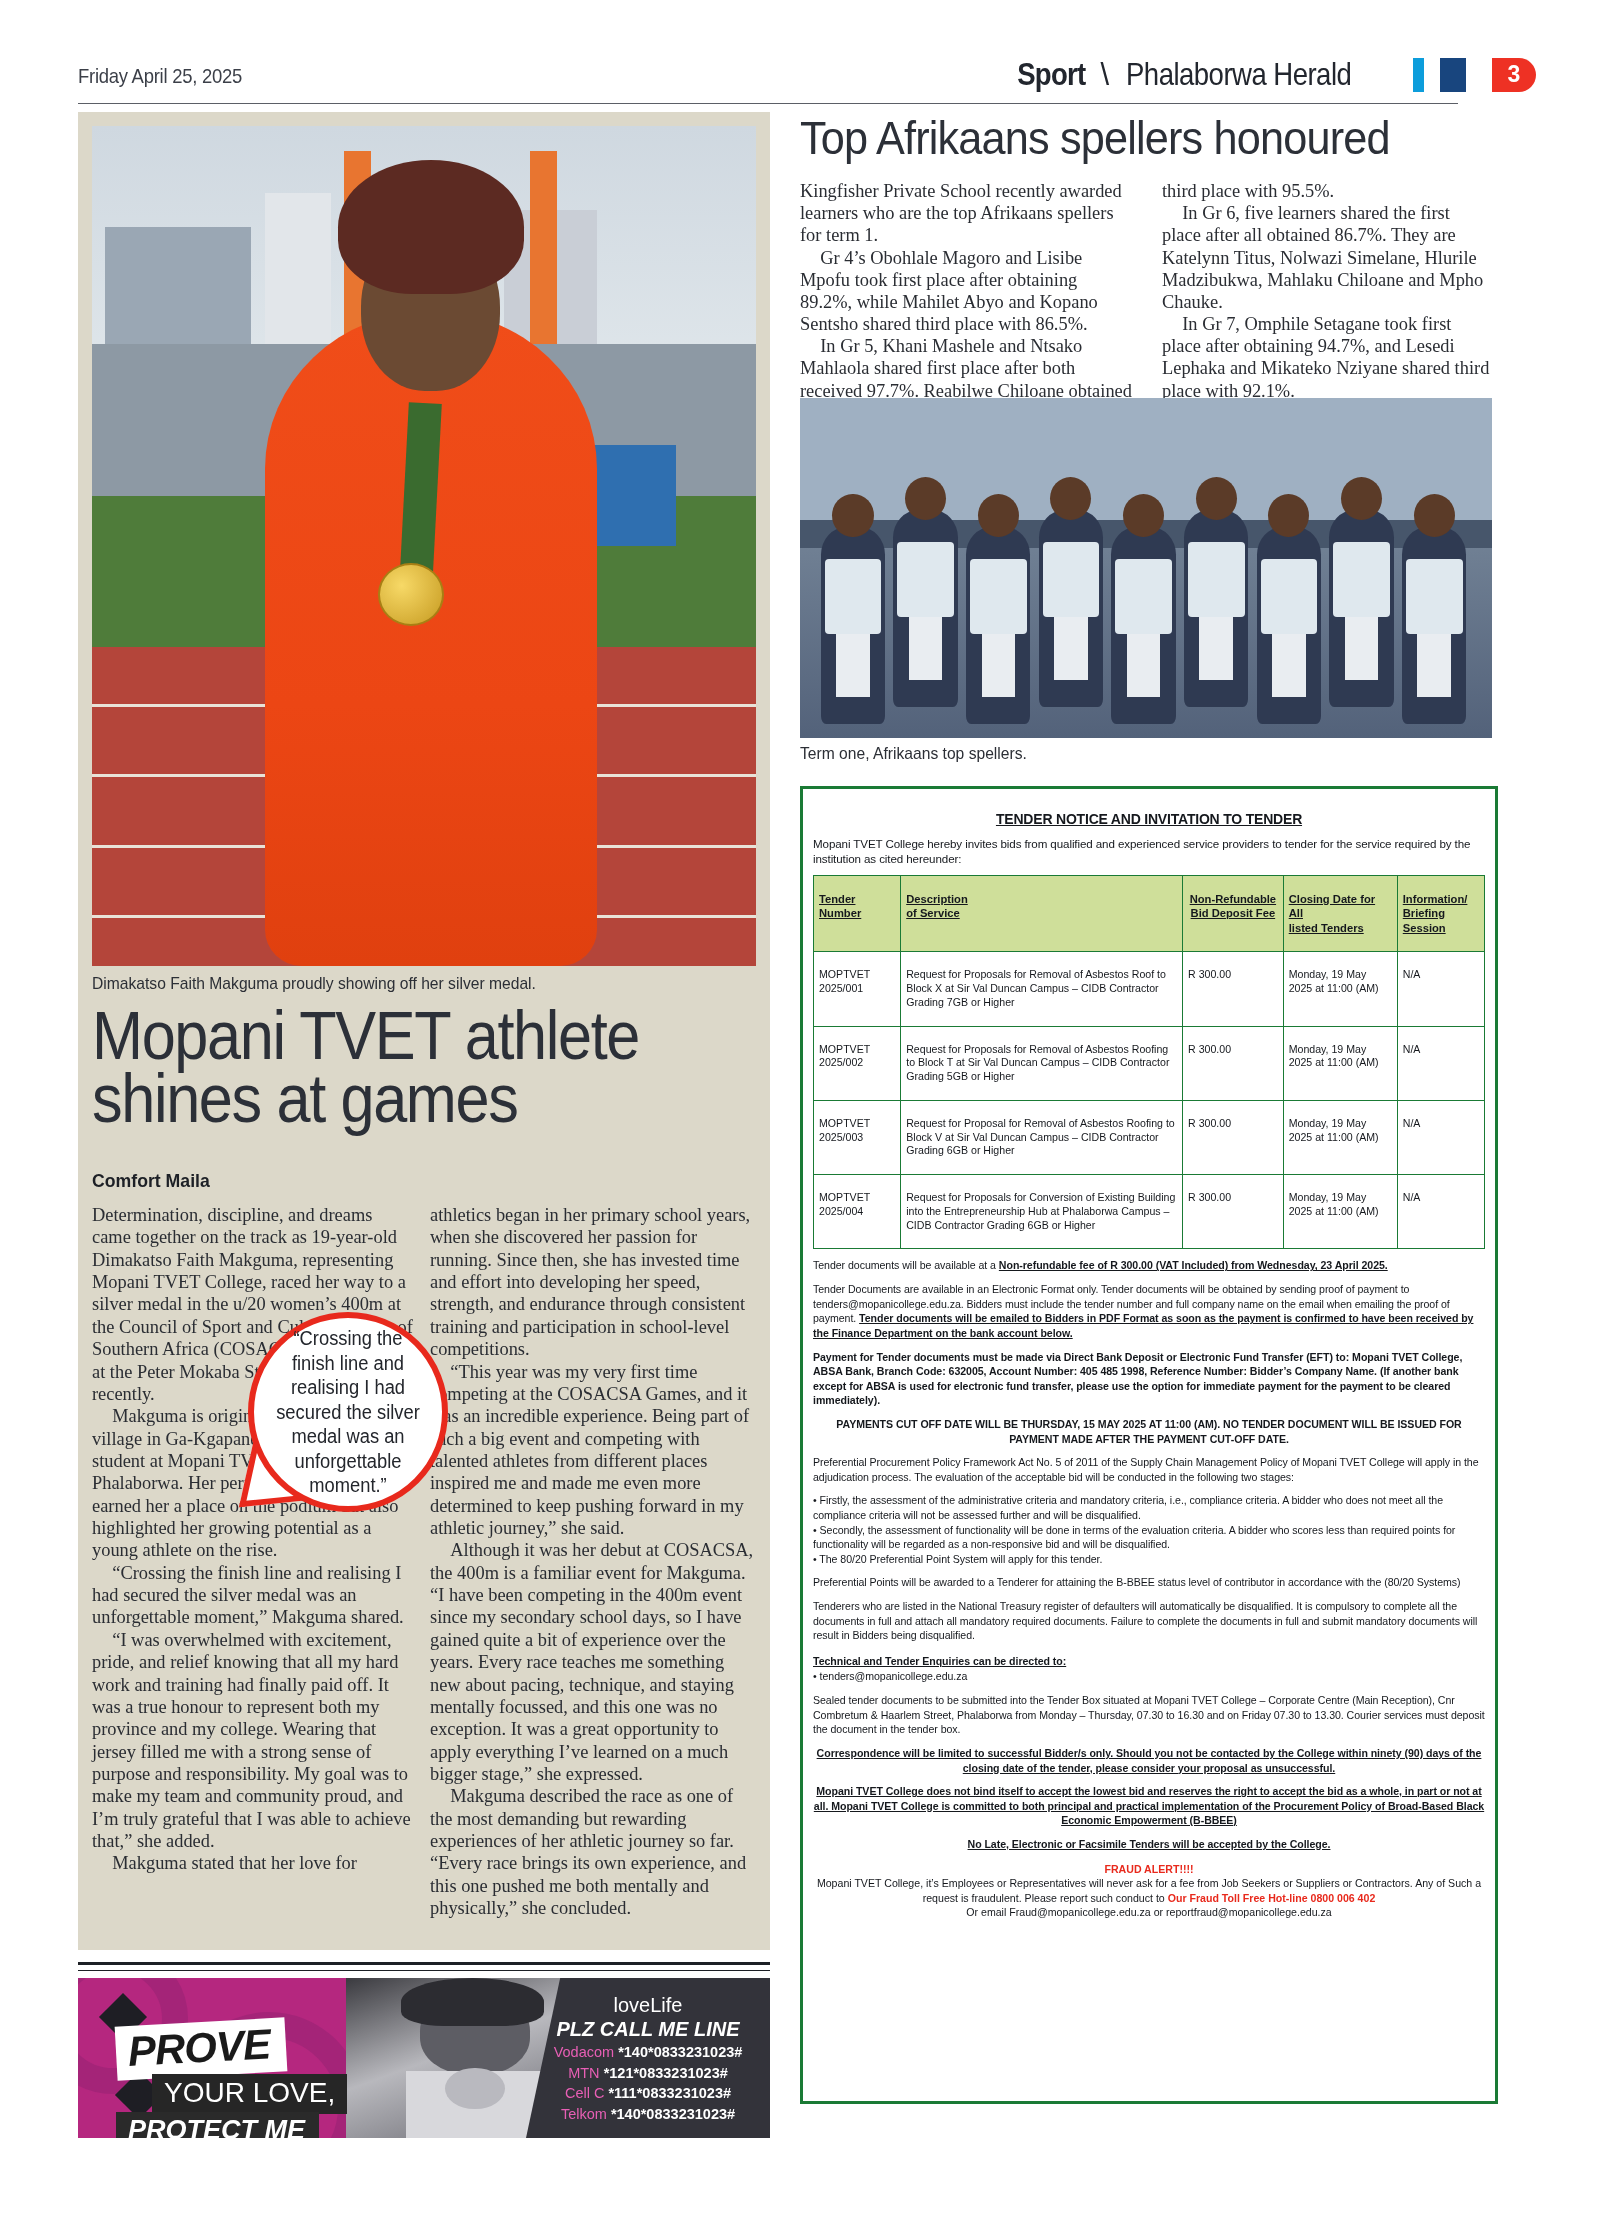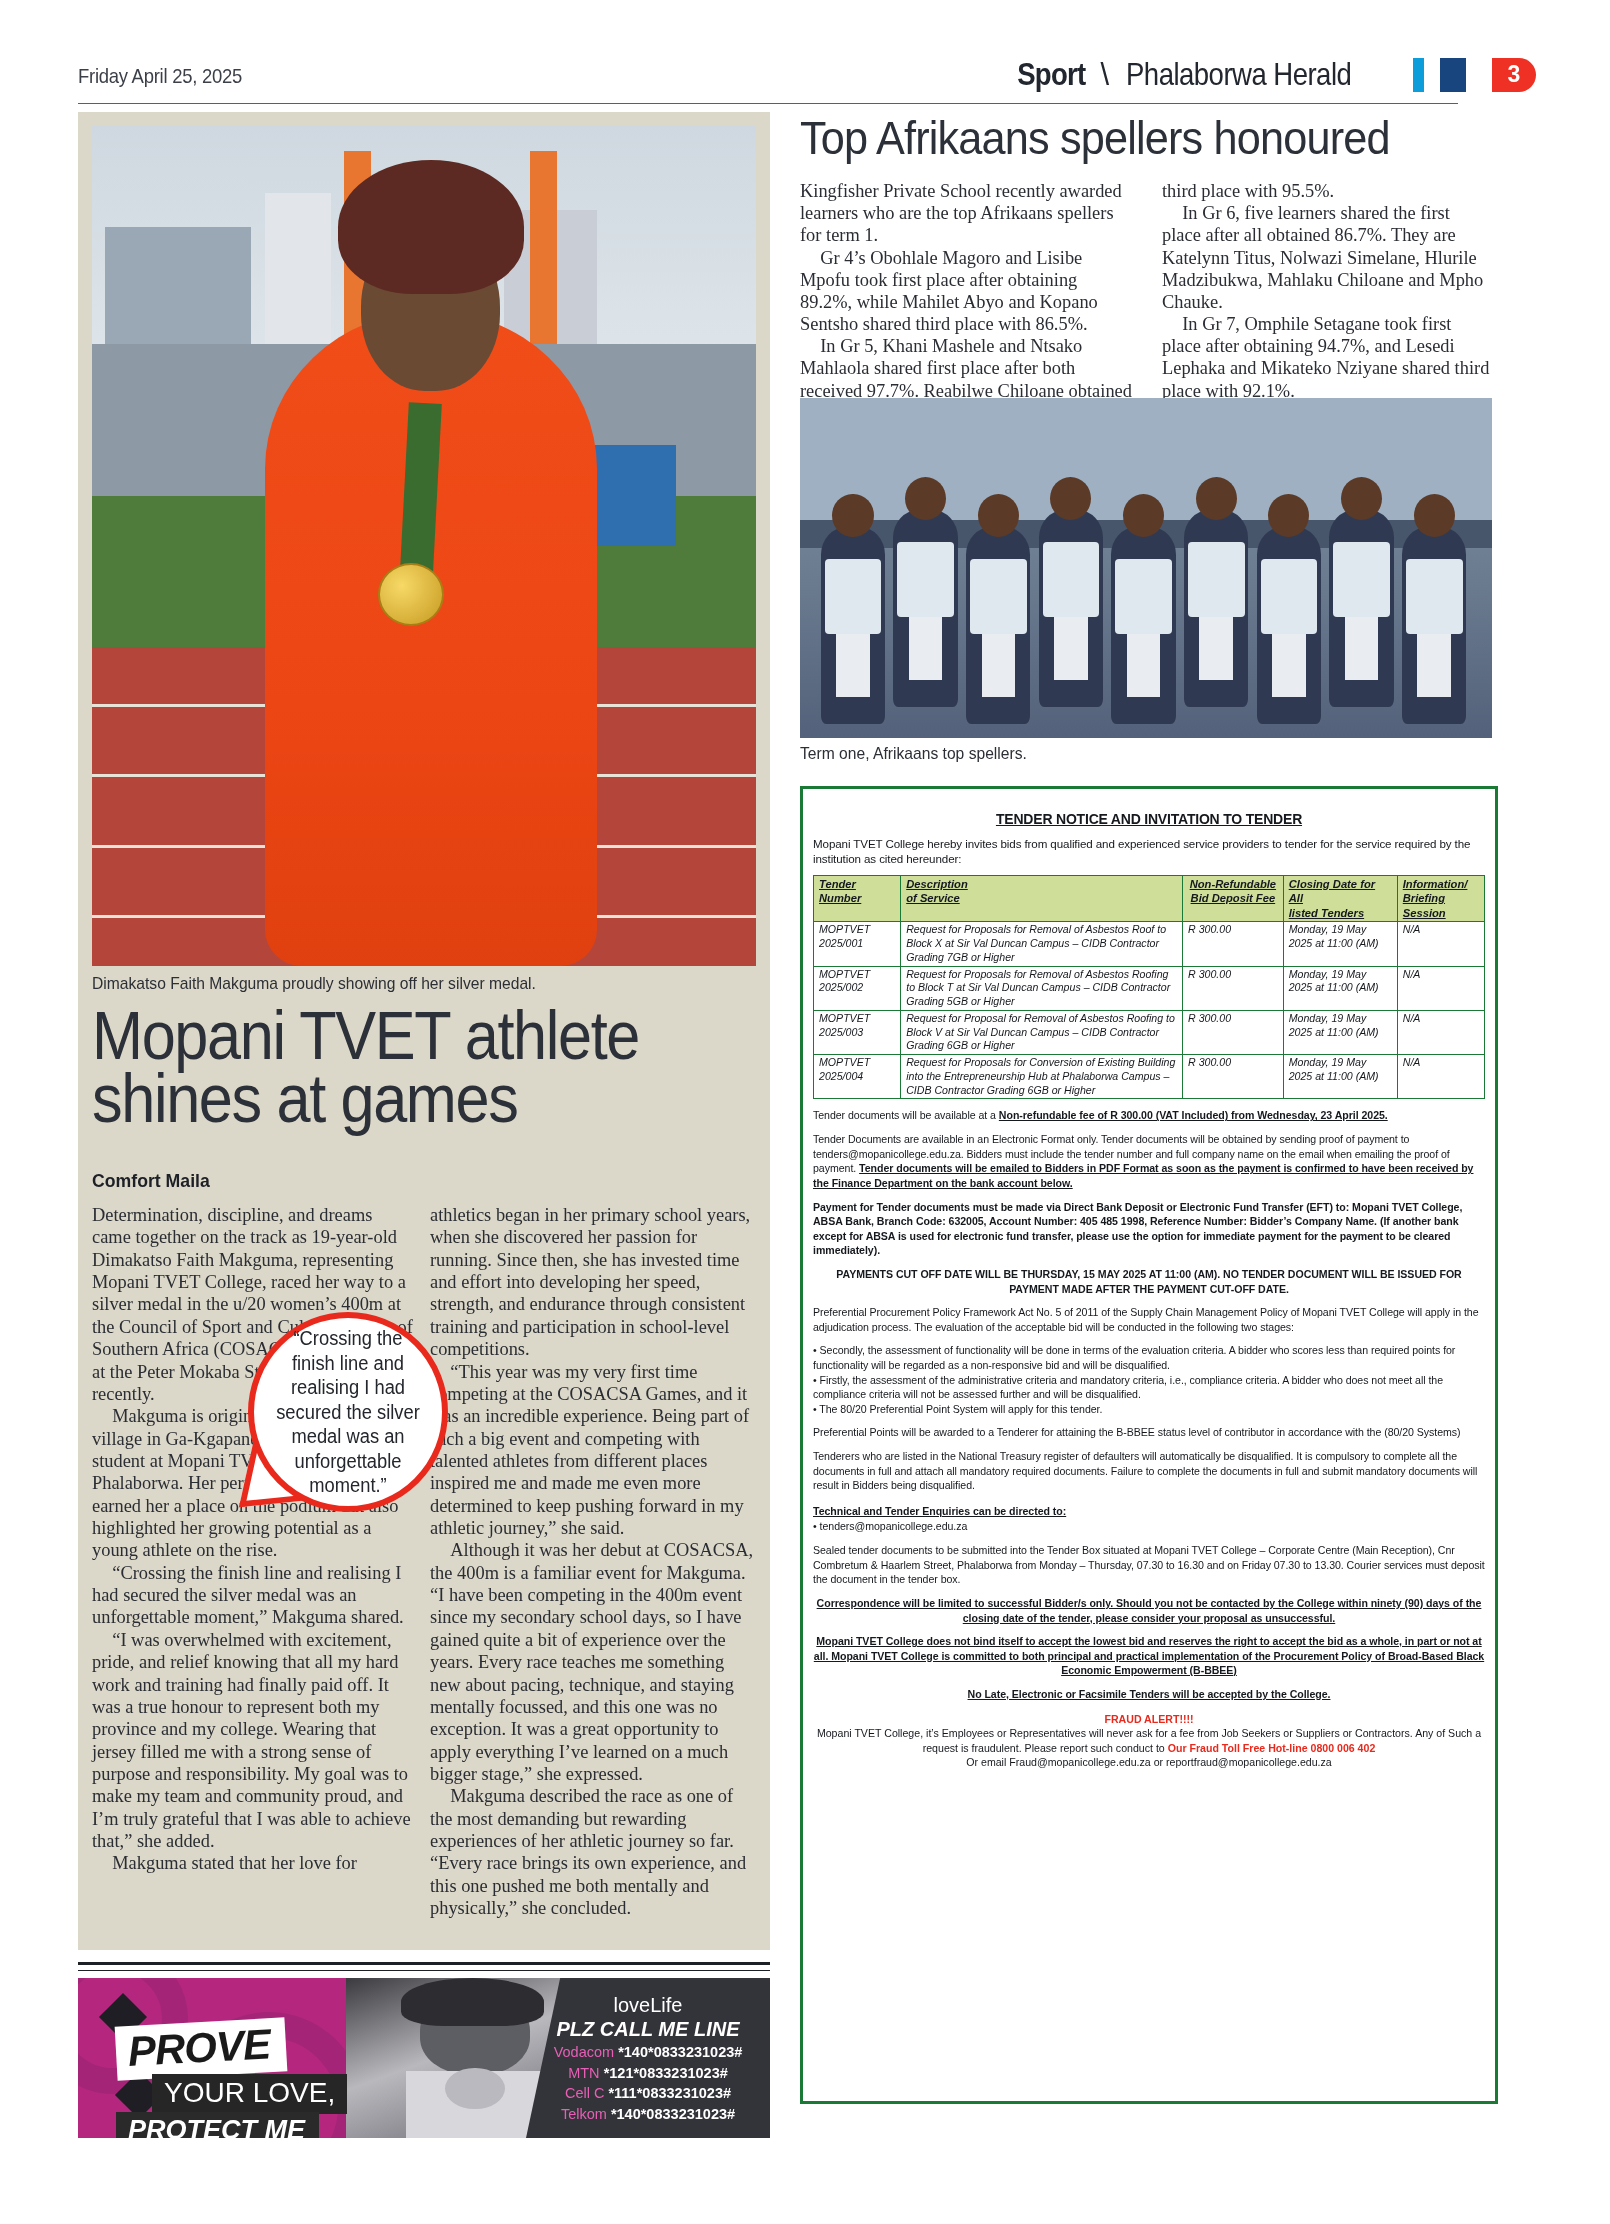--- a/index.html
+++ b/index.html
@@ -149,21 +149,21 @@
     text-decoration: underline; letter-spacing: -0.2px;
   }
   .tender-intro {
     font-size: 11.6px; line-height: 1.32; margin-top: 9px; letter-spacing: -0.1px;
   }
   table.tender-table {
     width: 100%; border-collapse: collapse; margin-top: 8px;
     font-size: 10.6px; line-height: 1.3;
   }
   table.tender-table th, table.tender-table td {
-    border: 1.6px solid #1a7a35; padding: 1px 5px; vertical-align: top; text-align: left; font-style: italic;
+    border: 1.6px solid #1a7a35; padding: 16px 5px; vertical-align: top; text-align: left;
   }
   table.tender-table thead th {
     background: #cfdf9a; font-weight: bold; font-size: 11.2px;
   }
   table.tender-table thead th span { text-decoration: underline; display:block; }
   .c-num  { width: 13%; }
   .c-desc { width: 42%; }
   .c-fee  { width: 15%; text-align: center !important; }
   .c-date { width: 17%; }
   .c-info { width: 13%; }
@@ -463,22 +463,22 @@
       <span>Tender Documents are available in an Electronic Format only. Tender documents will be obtained by sending proof of payment to tenders@mopanicollege.edu.za. Bidders must include the tender number and full company name on the email when emailing the proof of payment. </span><b><u>Tender documents will be emailed to Bidders in PDF Format as soon as the payment is confirmed to have been received by the Finance Department on the bank account below.</u></b>
     </div>
 
     <div class="tblock b">Payment for Tender documents must be made via Direct Bank Deposit or Electronic Fund Transfer (EFT) to: Mopani TVET College, ABSA Bank, Branch Code: 632005, Account Number: 405 485 1998, Reference Number: Bidder’s Company Name. (If another bank except for ABSA is used for electronic fund transfer, please use the option for immediate payment for the payment to be cleared immediately).</div>
 
     <div class="tblock b tcenter">PAYMENTS CUT OFF DATE WILL BE THURSDAY, 15 MAY 2025 AT 11:00 (AM). NO TENDER DOCUMENT WILL BE ISSUED FOR PAYMENT MADE AFTER THE PAYMENT CUT-OFF DATE.</div>
 
     <div class="tblock">Preferential Procurement Policy Framework Act No. 5 of 2011 of the Supply Chain Management Policy of Mopani TVET College will apply in the adjudication process. The evaluation of the acceptable bid will be conducted in the following two stages:</div>
 
     <div class="tblock">
+      <div>• Firstly, the assessment of the administrative criteria and mandatory criteria, i.e., compliance criteria. A bidder who does not meet all the compliance criteria will not be assessed further and will be disqualified.</div>
       <div>• Secondly, the assessment of functionality will be done in terms of the evaluation criteria.  A bidder who scores less than required points for functionality will be regarded as a non-responsive bid and will be disqualified.</div>
-      <div>• Firstly, the assessment of the administrative criteria and mandatory criteria, i.e., compliance criteria. A bidder who does not meet all the compliance criteria will not be assessed further and will be disqualified.</div>
       <div>• The 80/20 Preferential Point System will apply for this tender.</div>
     </div>
 
     <div class="tblock">Preferential Points will be awarded to a Tenderer for attaining the B-BBEE status level of contributor in accordance with the (80/20 Systems)</div>
 
     <div class="tblock">Tenderers who are listed in the National Treasury register of defaulters will automatically be disqualified. It is compulsory to complete all the documents in full and attach all mandatory required documents. Failure to complete the documents in full and submit mandatory documents will result in Bidders being disqualified.</div>
 
     <div class="tblock b" style="margin-top:11px">
       <u>Technical and Tender Enquiries can be directed to:</u>
     </div>

